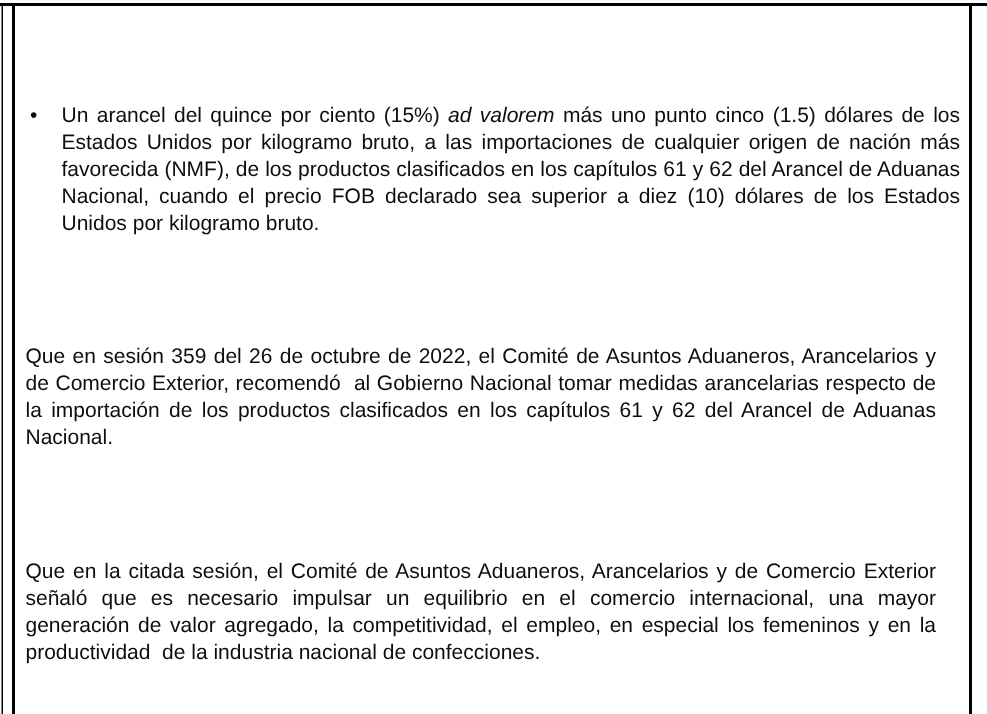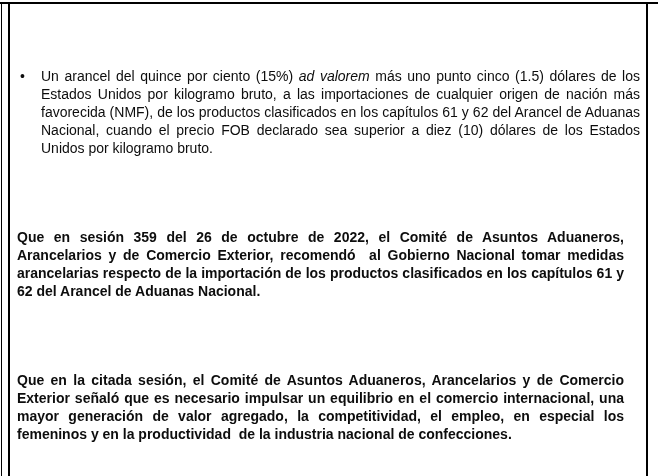--- a/index.html
+++ b/index.html
@@ -44,21 +44,20 @@
   .doc-text {
     font-family: "Liberation Sans", "DejaVu Sans", sans-serif;
     font-size: 14px;
     line-height: 18px;
     color: #0d0d0d;
     text-align: justify;
     white-space: pre-wrap;
   }
   .para {
     margin: 0 16px 17px 0;
-    font-weight: bold;
   }
   .bullet-item {
     display: flex;
     margin: 0 0 17px 0;
   }
   .bullet-glyph {
     flex: 0 0 24px;
     box-sizing: border-box;
     padding-left: 3px;
     text-align: left;

